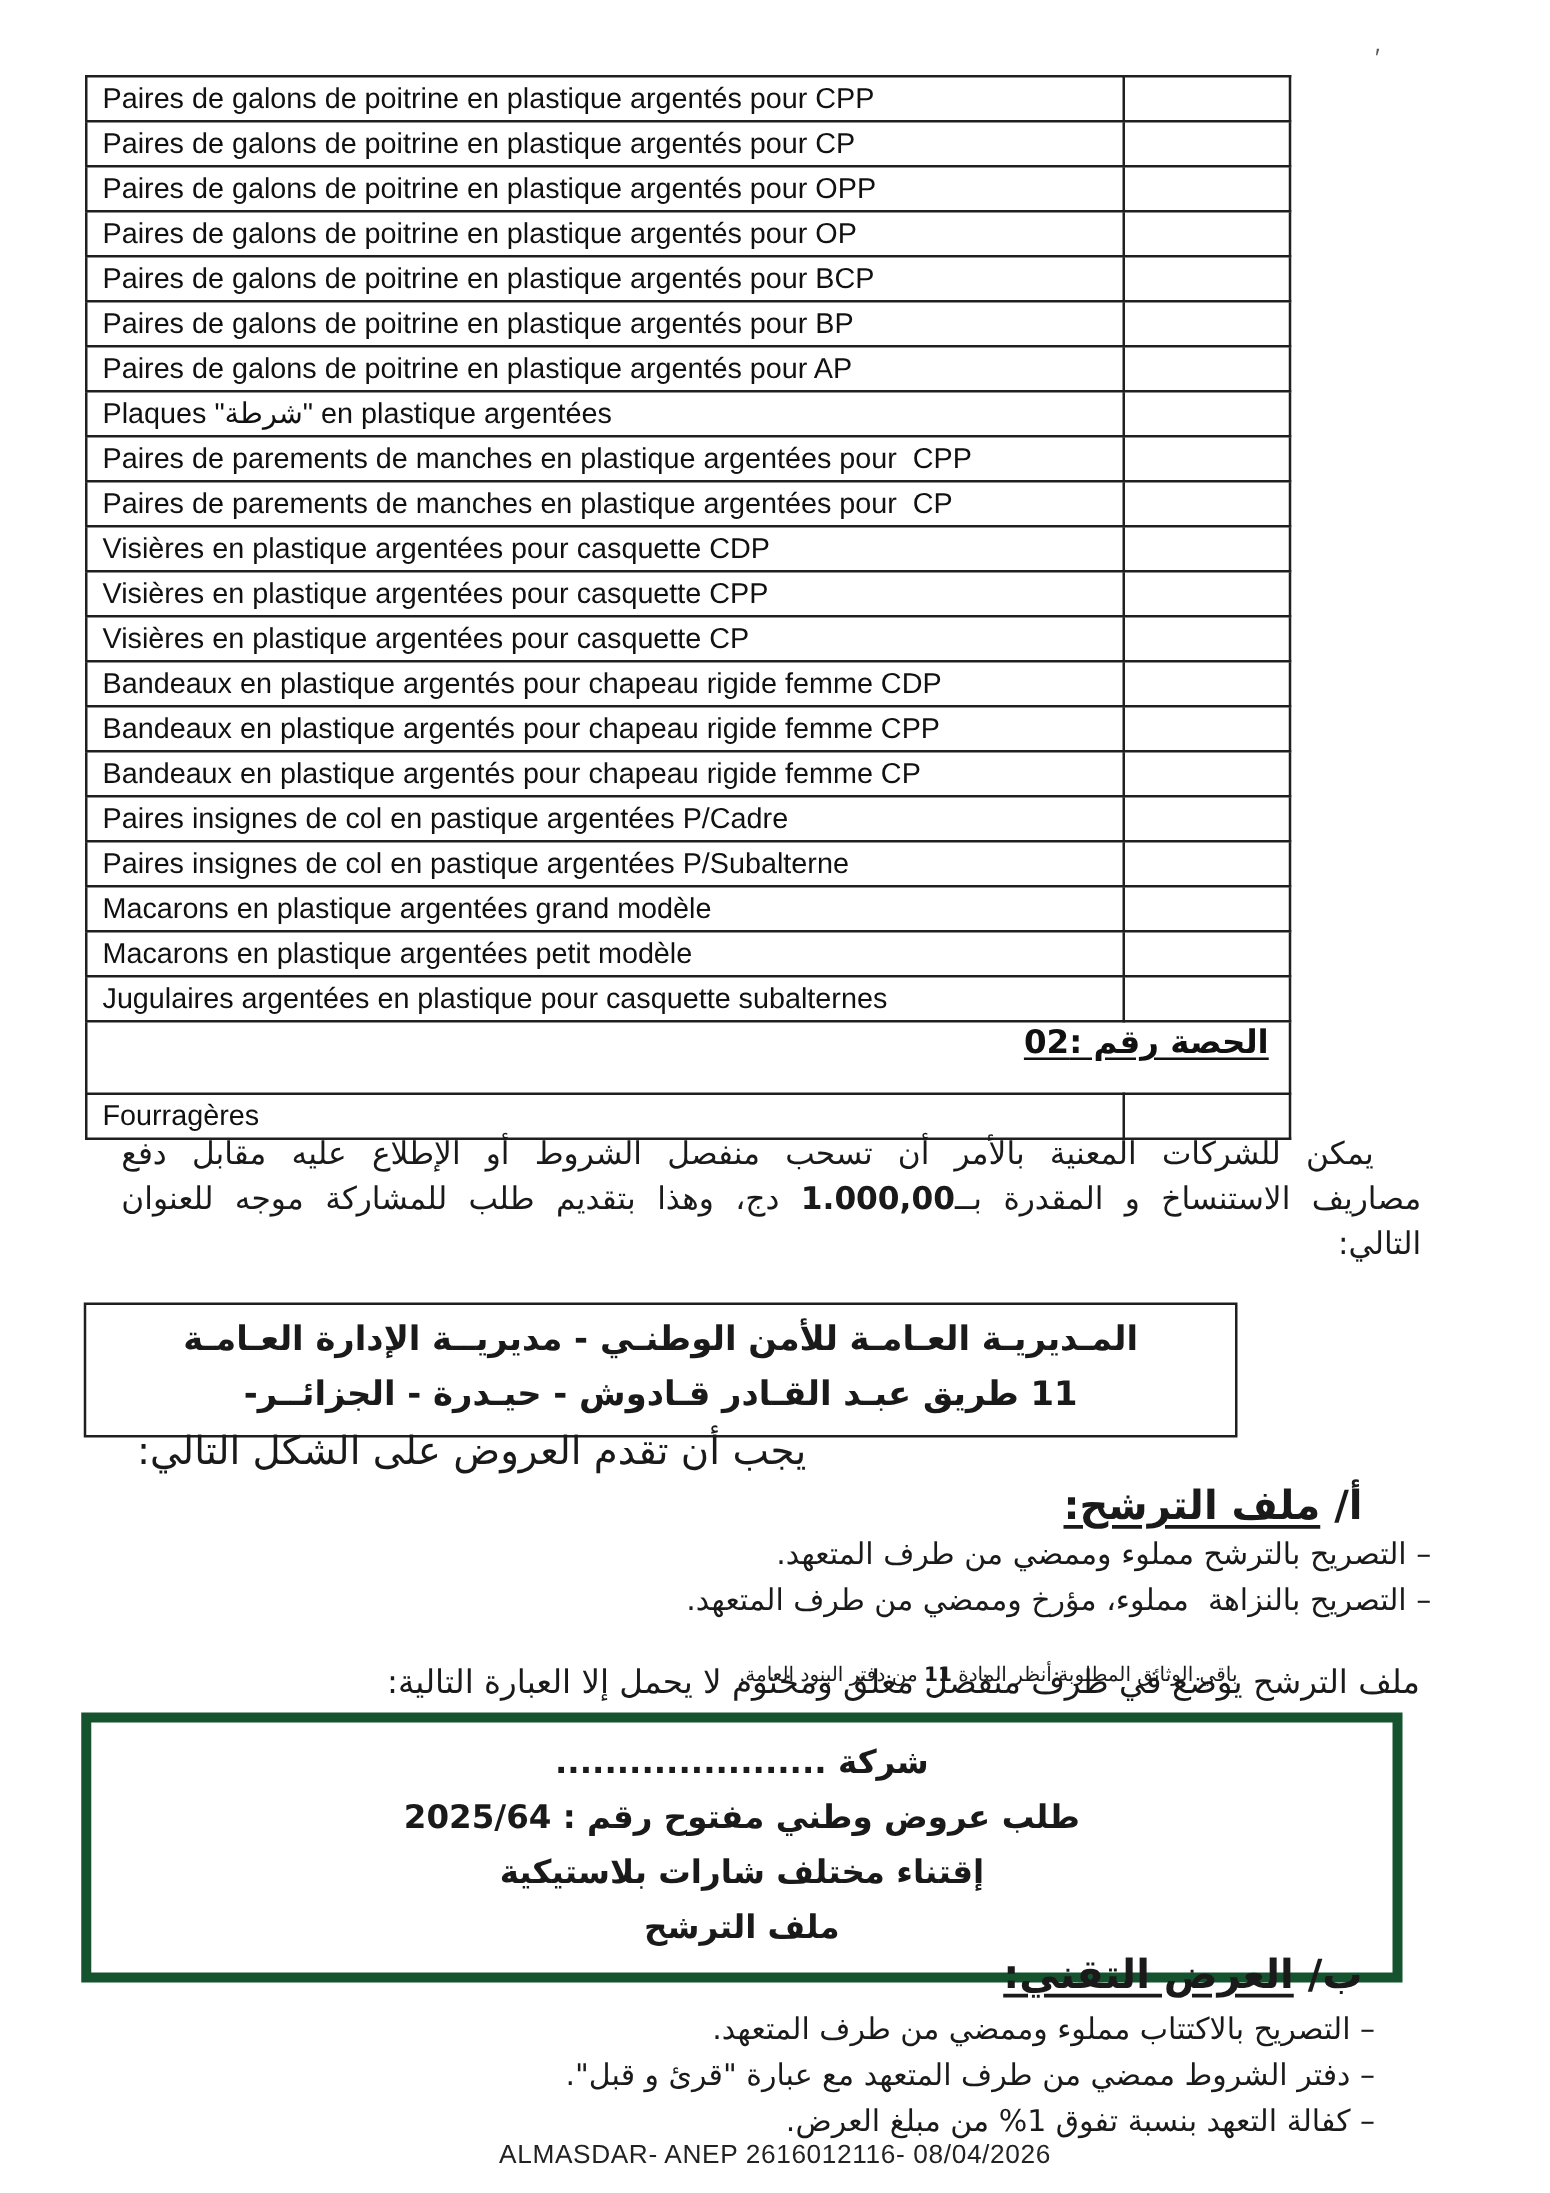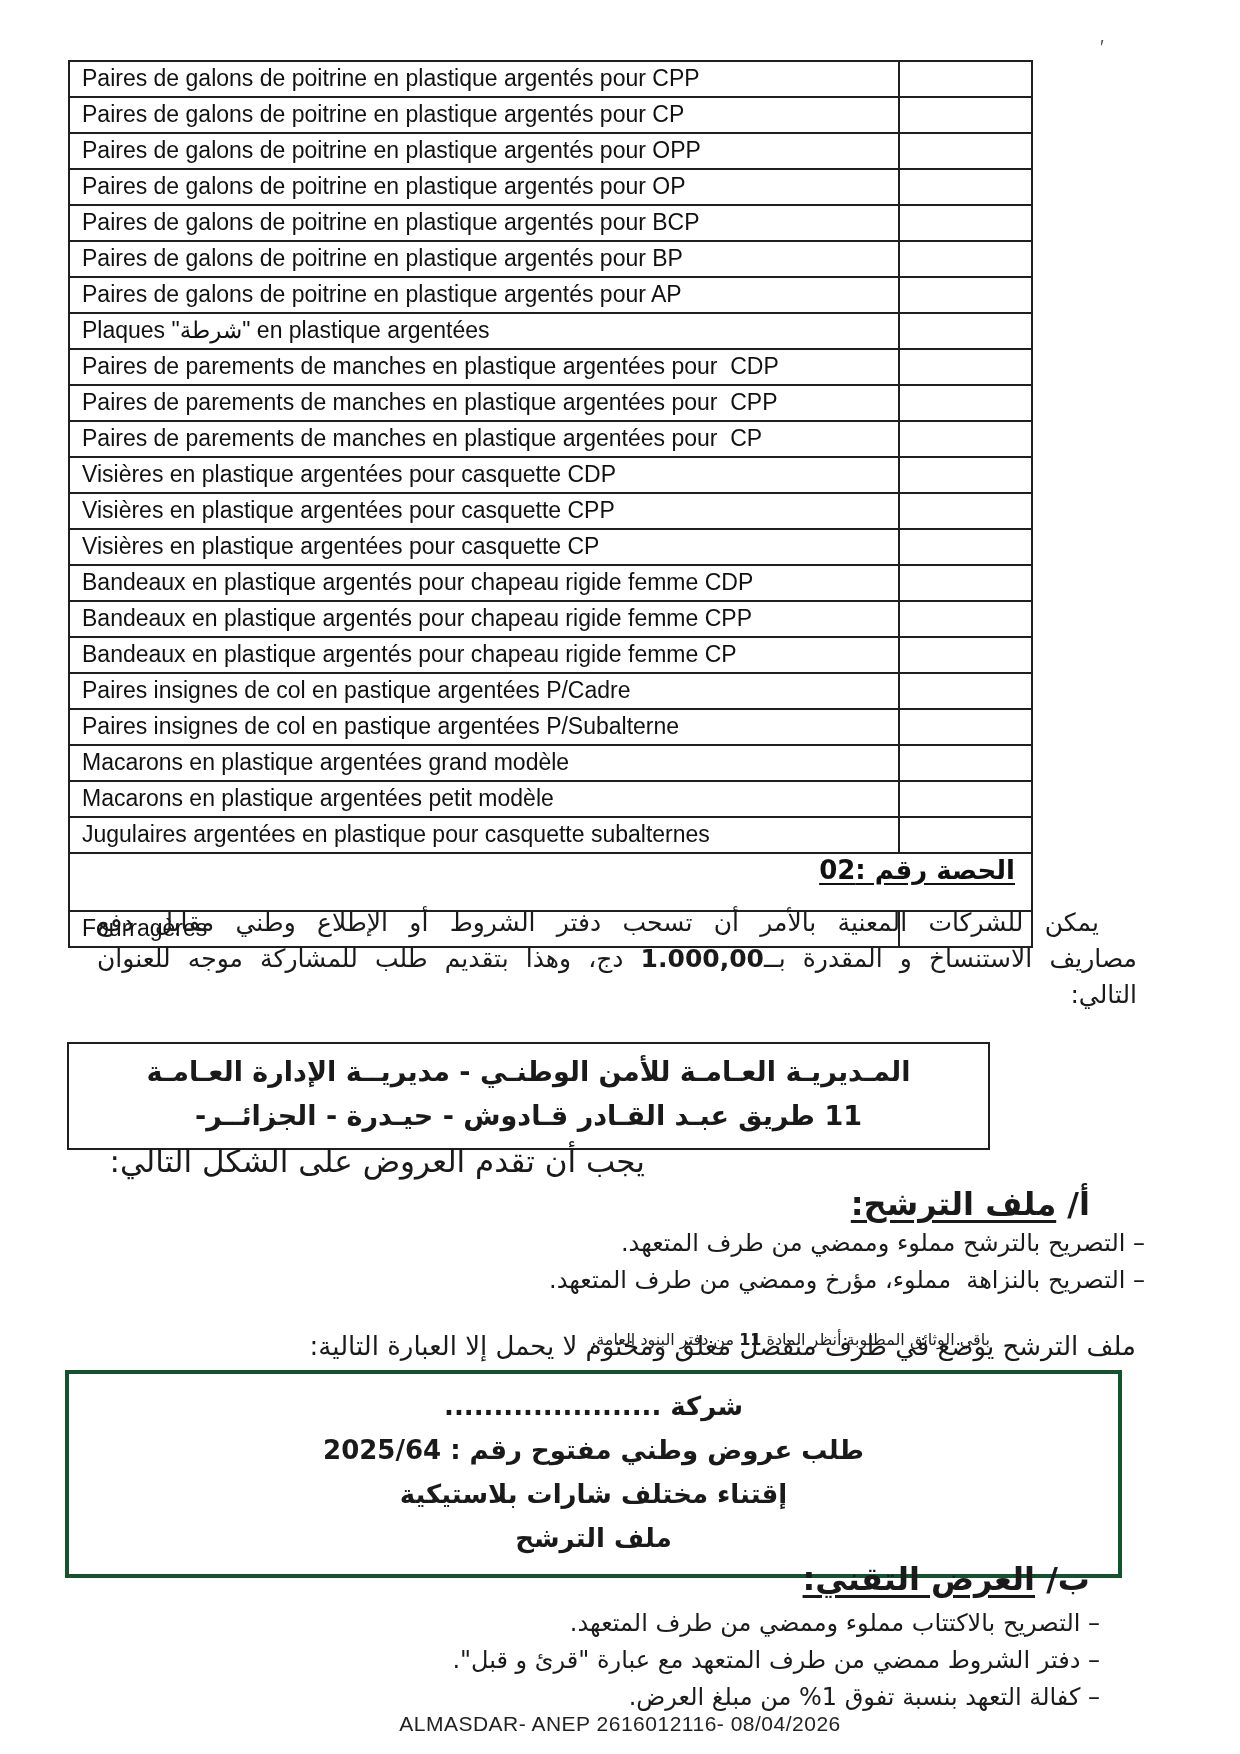--- a/index.html
+++ b/index.html
@@ -83,21 +83,21 @@
     font-size:16px; text-align:right; white-space:nowrap;
   }
   .envelope-line {
     position:absolute; top:1331px; right:104px;
     font-size:26px; white-space:nowrap;
   }
 
   .envelope-box {
     position:absolute; left:65px; top:1370px;
     width:1057px;
-    border:4px solid #14532d;
+    border:8px solid #14532d;
     padding:10px 10px 14px;
     text-align:center;
   }
   .envelope-box .bx-ln { font-size:26px; line-height:44px; font-weight:bold; }
 
   .footer {
     position:absolute; left:0; right:0; top:1712px;
     text-align:center;
     font-size:21px; color:#222;
     letter-spacing:0.5px;
@@ -151,24 +151,20 @@
         <tr>
           <td class="item-cell">Paires de galons de poitrine en plastique argentés pour AP</td>
           <td class="qty-cell"></td>
         </tr>
 
         <tr>
           <td class="item-cell">Plaques "شرطة" en plastique argentées</td>
           <td class="qty-cell"></td>
         </tr>
 
-        <tr>
-          <td class="item-cell">Paires de parements de manches en plastique argentées pour  CDP</td>
-          <td class="qty-cell"></td>
-        </tr>
 
         <tr>
           <td class="item-cell">Paires de parements de manches en plastique argentées pour  CPP</td>
           <td class="qty-cell"></td>
         </tr>
 
         <tr>
           <td class="item-cell">Paires de parements de manches en plastique argentées pour  CP</td>
           <td class="qty-cell"></td>
         </tr>
@@ -233,21 +229,21 @@
         <td colspan="2"><span class="lot-text">الحصة رقم :02</span></td>
       </tr>
       <tr>
         <td class="item-cell">Fourragères</td>
         <td class="qty-cell"></td>
       </tr>
     </tbody>
   </table>
 
   <div class="intro ar">
-    <div class="ln j indent">يمكن للشركات المعنية بالأمر أن تسحب دفتر الشروط أو الإطلاع وطني مقابل دفع</div>
+    <div class="ln j indent">يمكن للشركات المعنية بالأمر أن تسحب منفصل الشروط أو الإطلاع عليه مقابل دفع</div>
     <div class="ln j"><span>مصاريف الاستنساخ و المقدرة بــ</span><span class="b">1.000,00</span><span> دج، وهذا بتقديم طلب للمشاركة موجه للعنوان</span></div>
     <div class="ln last">التالي:</div>
   </div>
 
   <div class="address-box ar">
     <div class="bx-ln">المـديريـة العـامـة للأمن الوطنـي - مديريــة الإدارة العـامـة</div>
     <div class="bx-ln">11 طريق عبـد القـادر قـادوش - حيـدرة - الجزائــر-</div>
   </div>
 
   <div class="present-line ar">يجب أن تقدم العروض على الشكل التالي:</div>

